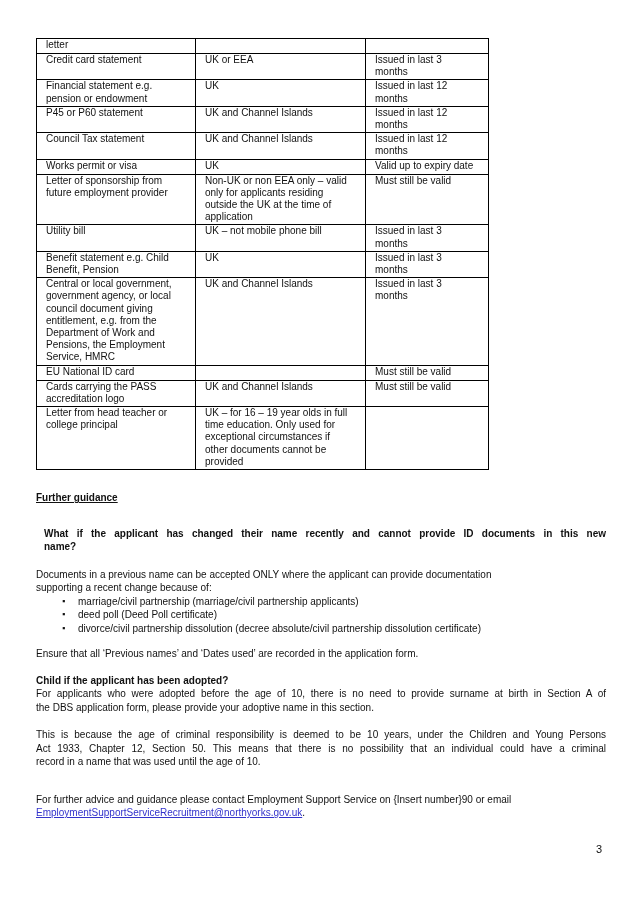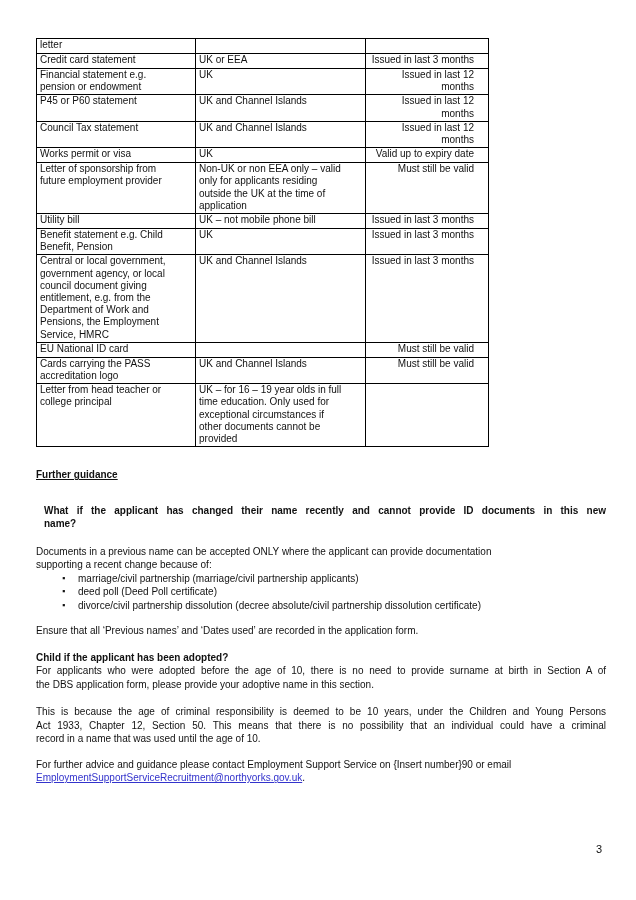--- a/index.html
+++ b/index.html
@@ -5,38 +5,38 @@
   html,body { margin:0; padding:0; background:#ffffff; }
   .page {
     position:relative; width:636px; height:900px; background:#ffffff;
     font-family:"Liberation Sans", sans-serif; color:#111; overflow:hidden;
   }
   .content { position:absolute; left:36px; top:38px; width:570px; font-size:10px; line-height:13.5px; }
 
   
   table.doc-table { border-collapse:collapse; width:452px; table-layout:fixed; }
   table.doc-table td {
-    border:1px solid #000; vertical-align:top; padding:0 3px 1px 3px;
+    border:1px solid #000; vertical-align:top; padding:0 3px 1px 9px;
     font-size:10px; line-height:12.2px; height:13px; white-space:pre-line;
     overflow:hidden;
   }
   .col-doc { width:159px; } .col-origin { width:170px; } .col-valid { width:123px; }
-  table.doc-table td.valid-cell { padding-right:14px;text-align:right; }
+  table.doc-table td.valid-cell { padding-right:14px; }
 
   
   .h-guidance { font-weight:bold; text-decoration:underline; margin:21px 0 22px 0; }
   .q { font-weight:bold; }
   .jline { text-align:justify; text-align-last:justify; }
   .para { margin:0 0 14px 8px; }
   .pre { white-space:pre-line; }
   ul.bullets { margin:0 0 12px 0; padding:0; list-style:none; }
   ul.bullets li { position:relative; padding-left:42px; line-height:13.5px; }
   ul.bullets li::before { content:"\25AA"; position:absolute; left:26px; top:0; font-size:9px; }
   .q2-block { margin:13px 0 14px 0; }
-  .contact { margin-top:12px; }
+  .contact { margin-top:24px; }
   a.email { color:#3333cc; text-decoration:underline; cursor:pointer; }
   .page-number { position:absolute; top:843px; right:34px; font-size:11px; color:#111; }
 </style>
 </head>
 <body>
 
 <div class="page">
   <div class="content">
 
     <table class="doc-table">

